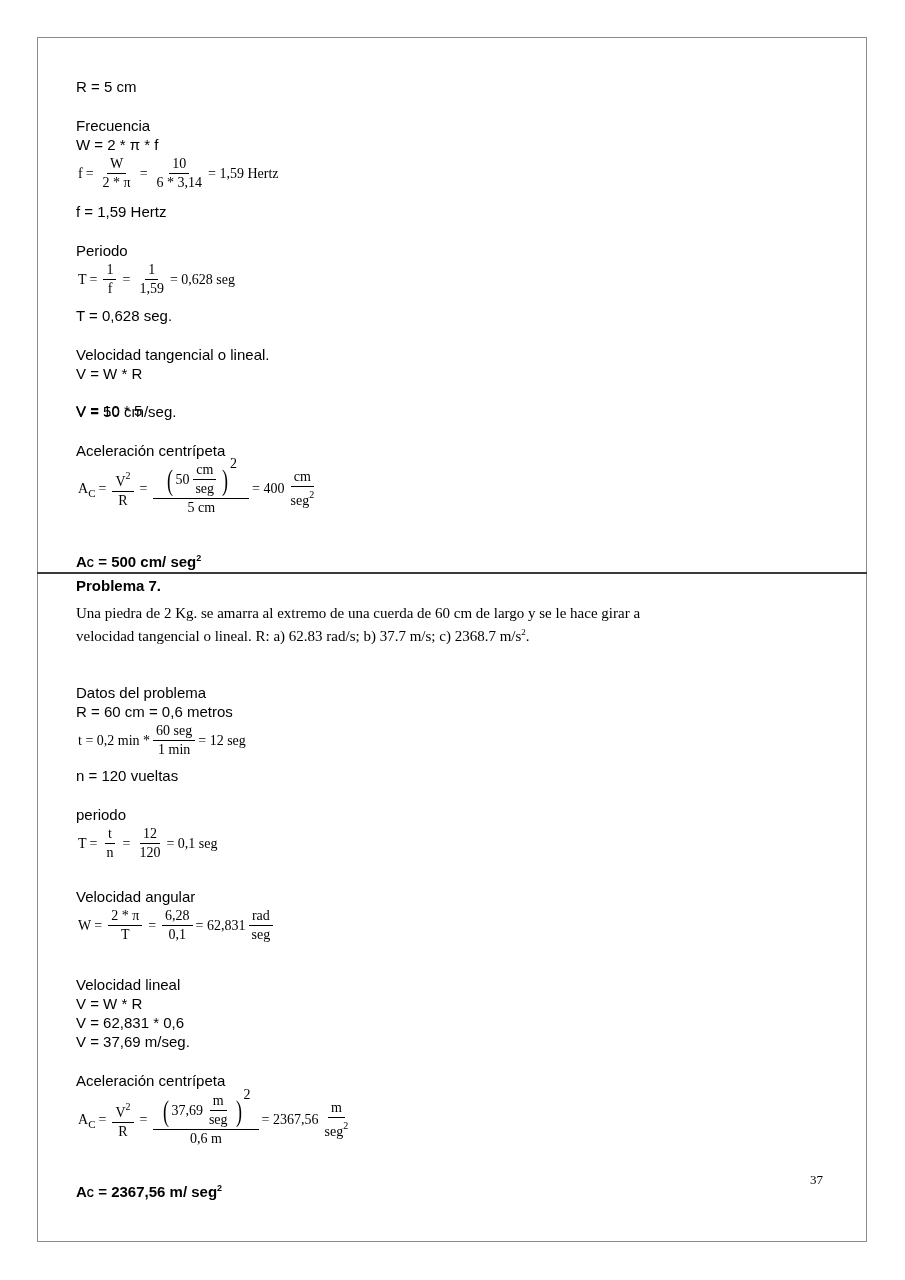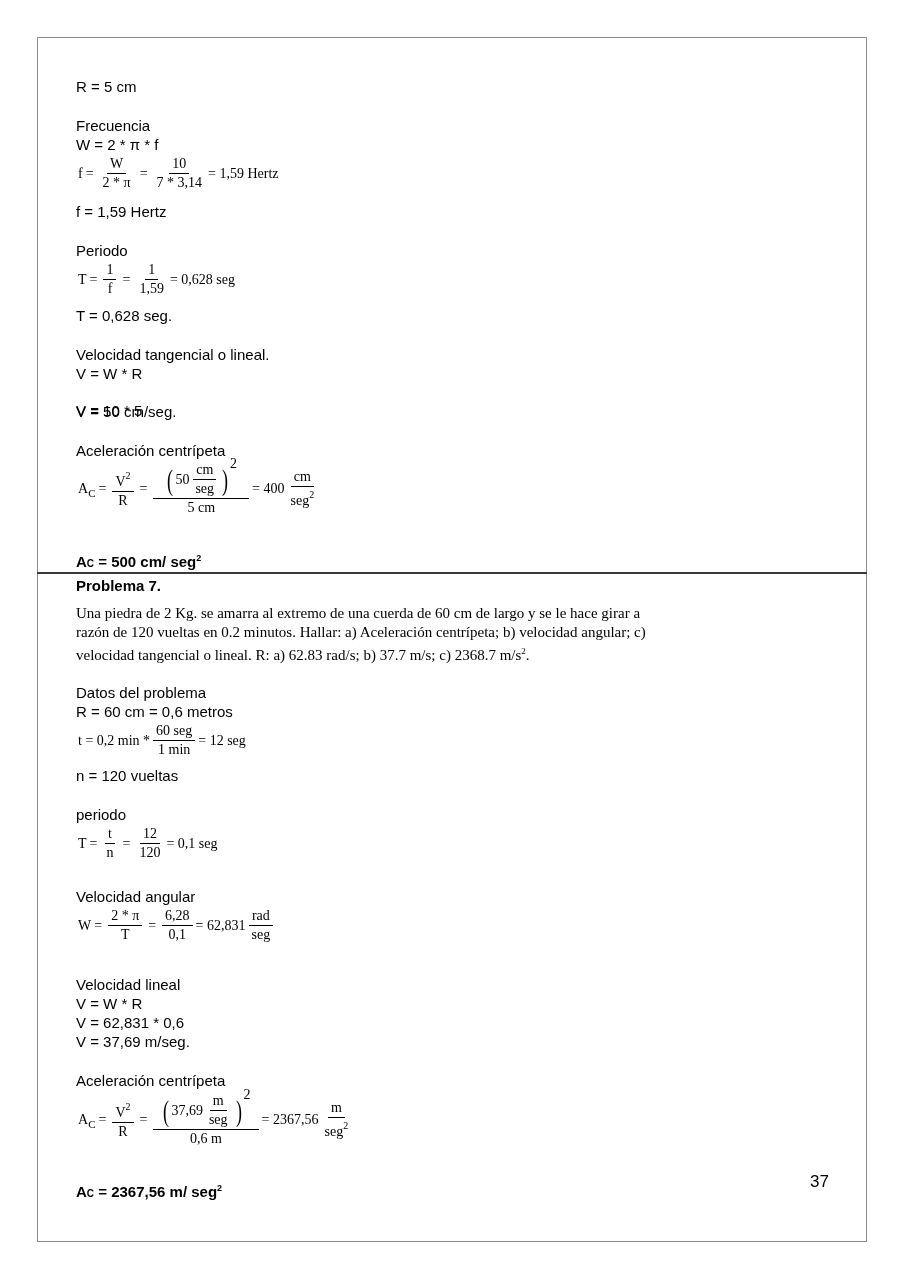--- a/index.html
+++ b/index.html
@@ -11,21 +11,21 @@
   .eq { position: absolute; font-family: "Liberation Serif", serif; font-size: 14px; line-height: 16px; white-space: nowrap; }
   .eq .row { display: flex; align-items: center; }
   .frac { display: inline-flex; flex-direction: column; align-items: center; margin: 0 3px; vertical-align: middle; }
   .frac .num { padding: 0 3px 1px 3px; border-bottom: 1px solid #000; text-align: center; }
   .frac .den { padding: 1px 3px 0 3px; text-align: center; }
   .sym { margin: 0 3px; }
   .sub { font-size: 11px; position: relative; top: 4px; }
   sup.s { font-size: 10px; position: relative; top: -1px; }
   .paren { display: inline-flex; align-items: center; }
   .big { font-size: 30px; font-weight: 100; line-height: 30px; transform: scaleX(0.6); display: inline-block; }
-  .pageno { position: absolute; left: 810px; top: 1172px; font-family: Liberation Sans, sans-serif; font-size: 17px; }
+  .pageno { position: absolute; left: 810px; top: 1172px; font-family: Liberation Serif, serif; font-size: 13px; }
   .para { position: absolute; left: 76px; top: 604px; width: 720px; font-family: Liberation Serif, serif; font-size: 15px; line-height: 19px; }
 </style>
 </head>
 <body>
 
 <div class="frame"></div>
 <div class="divider"></div>
 
 <div class="t" style="top:77px">R = 5 cm</div>
 
@@ -35,21 +35,21 @@
   <div class="row">
     <span>f</span>
     <span class="sym">=</span>
     <span class="frac">
         <span class="num">W</span>
         <span class="den">2 * π</span>
       </span>
     <span class="sym">=</span>
     <span class="frac">
         <span class="num">10</span>
-        <span class="den">7 * 3,14</span>
+        <span class="den">6 * 3,14</span>
       </span>
     <span>= 1,59 Hertz</span>
   </div>
 </div>
 <div class="t" style="top:202px">f = 1,59 Hertz</div>
 
 <div class="t" style="top:241px">Periodo</div>
 <div class="eq" style="left:78px; top:262px">
   <div class="row">
     <span>T</span>
@@ -103,21 +103,20 @@
         <span class="num">cm</span>
         <span class="den"><span>seg</span><sup class="s">2</sup></span>
       </span>
   </div>
 </div>
 <div class="t b" style="top:549px"><span>A</span><span style="font-size:10px">C</span><span> = 500 cm/ seg</span><sup style="font-size:9px">2</sup></div>
 
 <div class="t b" style="top:576px">Problema 7.</div>
 <div class="para">
   <div>Una piedra de 2 Kg. se amarra al extremo de una cuerda de 60 cm de largo y se le hace girar a</div>
-  <div>razón de 120 vueltas en 0.2 minutos. Hallar: a) Aceleración centrípeta; b) velocidad angular; c)</div>
   <div><span>velocidad tangencial o lineal. R: a) 62.83 rad/s; b) 37.7 m/s; c) 2368.7 m/s</span><sup style="font-size:9px">2</sup><span>.</span></div>
 </div>
 
 <div class="t" style="top:683px">Datos del problema</div>
 <div class="t" style="top:702px">R = 60 cm = 0,6 metros</div>
 <div class="eq" style="left:78px; top:723px">
   <div class="row">
     <span>t = 0,2 min *</span>
     <span class="frac">
         <span class="num">60 seg</span>

